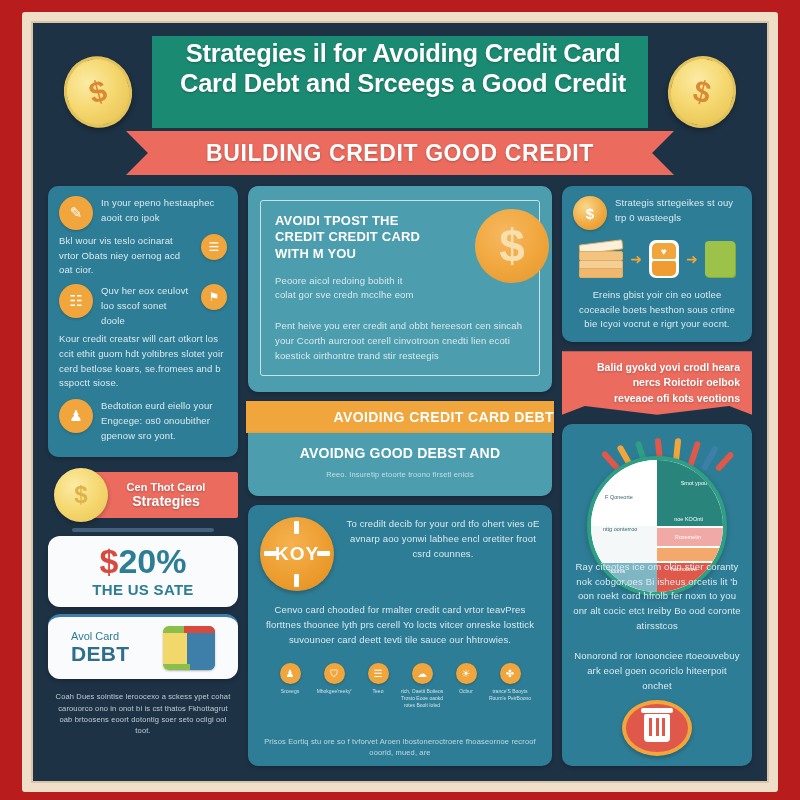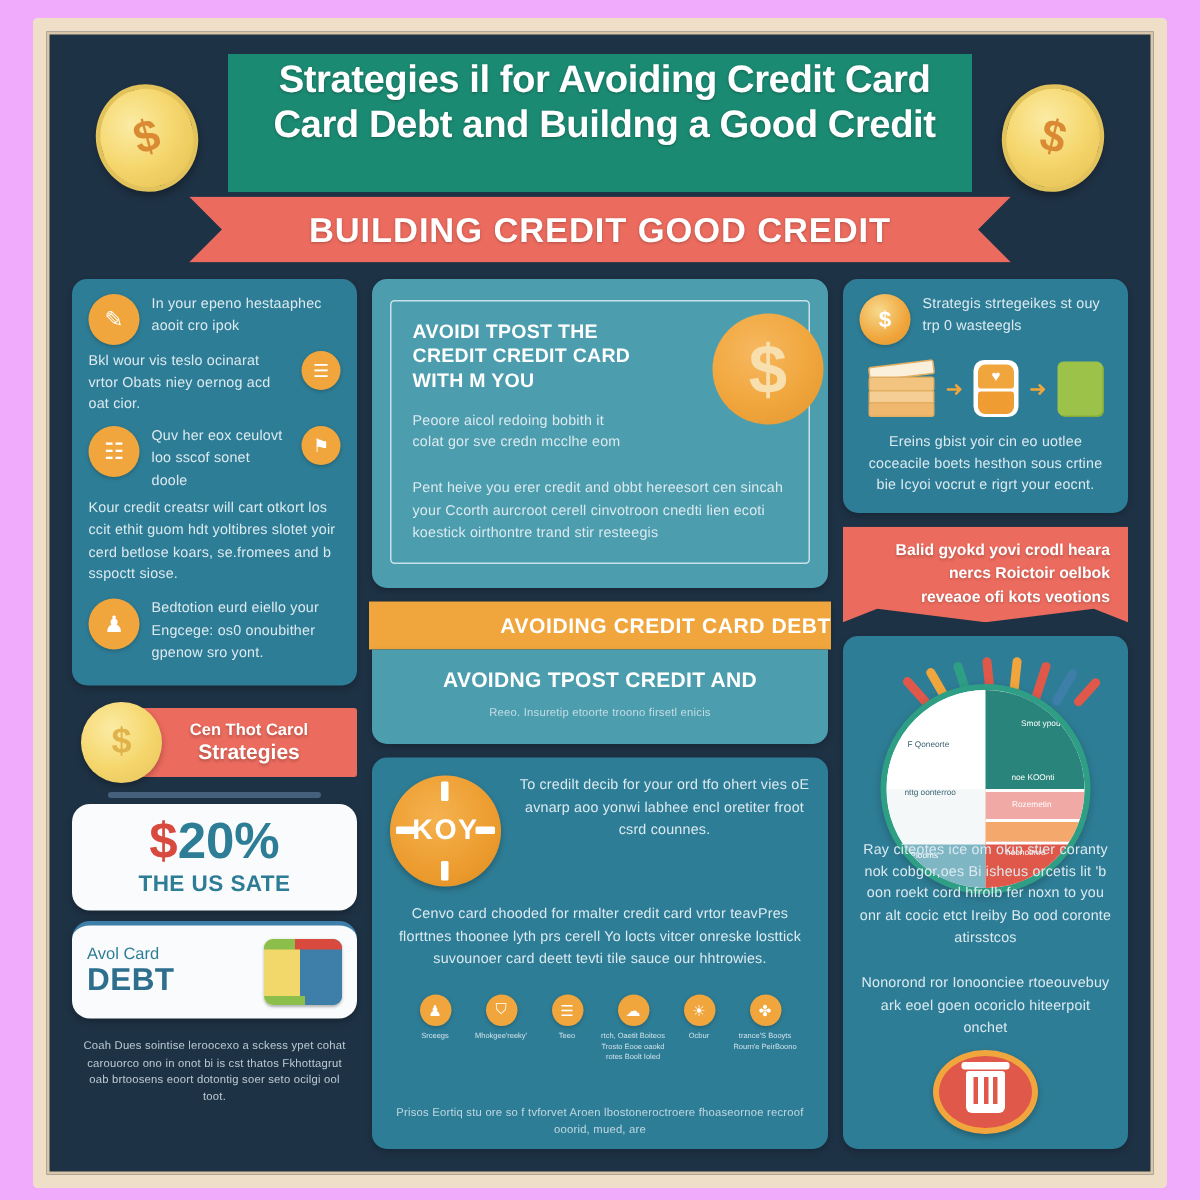--- a/index.html
+++ b/index.html
@@ -3,21 +3,21 @@
 <meta charset="utf-8">
 <style>
   html,body{margin:0;padding:0;}
   body{
     width:800px;height:800px;overflow:hidden;
     background:#1E3245;
     font-family:"Liberation Sans", sans-serif;
   }
   .poster{
     position:relative;width:800px;height:800px;
-    background:#f0abfc;box-sizing:border-box;
+    background:#b91c1c;box-sizing:border-box;
   }
   
   .frame{
     position:absolute;left:22px;top:12px;right:22px;bottom:8px;
     border:9px solid #EFDFC8;border-radius:3px;box-sizing:border-box;
     background:#1E3245;
     box-shadow:0 0 0 1px rgba(0,0,0,.35) inset;
   }
   .frame-inner{
     position:absolute;inset:0;border:2px solid #D9C6A8;box-sizing:border-box;
@@ -124,21 +124,21 @@
   
   .stat{
     background:#FAFBFC;border-radius:12px;padding:8px 6px 9px;
     text-align:center;box-shadow:0 2px 4px rgba(0,0,0,.25);
   }
   .stat .big{font-size:34px;font-weight:bold;line-height:1;}
   .stat .big .dollar{color:#D94A3E;}
   .stat .big .num{color:#2E7D96;}
   .stat .sub{color:#2E7D96;font-weight:bold;font-size:15px;margin-top:3px;letter-spacing:.3px;}
   .stat2{
-    background:#FAFBFC;border-radius:12px;padding:9px 10px;
+    background:#FAFBFC;border-radius:12px;padding:9px 23px;
     display:flex;align-items:center;justify-content:space-between;gap:8px;
     box-shadow:0 2px 4px rgba(0,0,0,.25);border-top:3px solid #3D7FA8;
   }
   .stat2 .t1{color:#2E7D96;font-size:11px;}
   .stat2 .t2{color:#2E6F8E;font-size:21px;font-weight:bold;letter-spacing:.3px;}
   .cardimg{
     width:52px;height:44px;border-radius:6px;flex:0 0 52px;
     background:linear-gradient(90deg,#F2D86B 0%,#F2D86B 46%,#3D7FA8 46%,#3D7FA8 100%);
     position:relative;overflow:hidden;box-shadow:0 1px 2px rgba(0,0,0,.3);
   }
@@ -251,21 +251,21 @@
 <body>
 
 <div class="poster">
   <div class="frame">
     <div class="frame-inner"></div>
 
     <div class="header">
       <div class="green-band"></div>
       <div class="title">
         <div>Strategies il for Avoiding Credit Card</div>
-        <div>Card Debt and Buildng a Good Credit</div>
+        <div>Card Debt and Srceegs a Good Credit</div>
       </div>
       <div class="coin left">
         <span>$</span>
       </div>
       <div class="coin right">
         <span>$</span>
       </div>
       <div class="ribbon">
         <span>BUILDING CREDIT GOOD CREDIT</span>
       </div>
@@ -339,21 +339,21 @@
             <div class="blurb" style="margin-top:16px;">Pent heive you erer credit and obbt hereesort cen sincah your Ccorth aurcroot cerell cinvotroon cnedti lien ecoti koestick oirthontre trand stir resteegis</div>
           </div>
         </div>
 
         <div class="orange-banner">
           <span>AVOIDING CREDIT CARD DEBT</span>
         </div>
 
         <div class="card lighter" style="flex:0 0 auto;padding:12px 14px 16px;margin-top:-9px;border-radius:0 0 10px 10px;">
           <div class="heading-w center" style="text-align:center;font-size:14px;">
-            <div>AVOIDNG TPOST CREDIT AND</div>
+            <div>AVOIDNG GOOD DEBST AND</div>
           </div>
           <div class="blurb center tiny" style="margin-top:6px;">Reeo. Insuretip etoorte troono firsetl enicis</div>
         </div>
 
         <div class="card" style="flex:1;padding:12px 12px 8px;display:flex;flex-direction:column;">
           <div style="display:flex;gap:12px;align-items:flex-start;">
             <div class="keybadge">
               <i class="t"></i>
                 <i class="b"></i>
                 <i class="l"></i>

